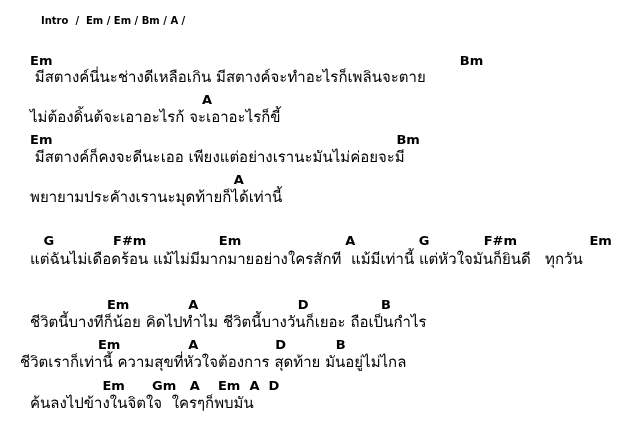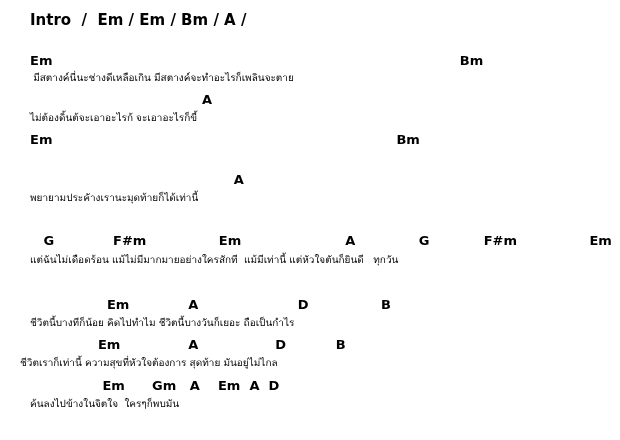--- a/index.html
+++ b/index.html
@@ -21,49 +21,51 @@
   }
   .line {
     position: absolute;
     white-space: pre;
     font-size: 13px;
     line-height: 15px;
     letter-spacing: 0;
   }
   .intro {
     font-weight: bold;
-    font-size: 15px;
+    font-size: 10px;
+    margin-left: 11px;
   }
   .chords {
     font-weight: bold;
     font-size: 13px;
     font-family: "DejaVu Sans", "Liberation Sans", sans-serif;
   }
   .lyrics {
-    font-size: 10px;
+    font-size: 15px;
     font-family: "DejaVu Sans", "Liberation Sans", sans-serif;
   }
 </style>
 </head>
 <body>
 
 <div class="sheet">
 
   <div class="line intro" style="left:30px; top:13px;">Intro  /  Em / Em / Bm / A /</div>
 
   <div class="line chords" style="left:30px; top:53px;">Em                                                                                          Bm</div>
   <div class="line lyrics" style="left:30px; top:70px;"> มีสตางค์นี่นะช่างดีเหลือเกิน มีสตางค์จะทำอะไรก็เพลินจะตาย</div>
   <div class="line chords" style="left:30px; top:92px;">                                      A</div>
   <div class="line lyrics" style="left:30px; top:110px;">ไม่ต้องดิ้นต้จะเอาอะไรก้ จะเอาอะไรก็ขี้</div>
   <div class="line chords" style="left:30px; top:132px;">Em                                                                            Bm</div>
+  <div class="line lyrics" style="left:30px; top:150px;"> มีสตางค์ก็คงจะดีนะเออ เพียงแต่อย่างเรานะมันไม่ค่อยจะมี</div>
   <div class="line chords" style="left:30px; top:172px;">                                             A</div>
   <div class="line lyrics" style="left:30px; top:190px;">พยายามประคัางเรานะมุดท้ายก็ได้เท่านี้</div>
 
   <div class="line chords" style="left:30px; top:233px;">   G             F#m                Em                       A              G            F#m                Em      A</div>
-  <div class="line lyrics" style="left:30px; top:252px;">แต่ฉันไม่เดือดร้อน แม้ไม่มีมากมายอย่างใครสักที  แม้มีเท่านี้ แต่หัวใจตันก็ยินดี   ทุกวัน</div>
+  <div class="line lyrics" style="left:30px; top:252px;">แต่ฉันไม่เดือดร้อน แม้ไม่มีมากมายอย่างใครสักที  แม้มีเท่านี้ แต่หัวใจมันก็ยินดี   ทุกวัน</div>
 
   <div class="line chords" style="left:30px; top:297px;">                 Em             A                      D                B</div>
   <div class="line lyrics" style="left:30px; top:315px;">ชีวิตนี้บางทีก็น้อย คิดไปทำไม ชีวิตนี้บางวันก็เยอะ ถือเป็นกำไร</div>
   <div class="line chords" style="left:30px; top:337px;">               Em               A                 D           B</div>
   <div class="line lyrics" style="left:20px; top:355px;">ชีวิตเราก็เท่านี้ ความสุขที่หัวใจต้องการ สุดท้าย มันอยู่ไม่ไกล</div>
   <div class="line chords" style="left:30px; top:378px;">                Em      Gm   A    Em  A  D</div>
   <div class="line lyrics" style="left:30px; top:396px;">ค้นลงไปข้างในจิตใจ  ใครๆก็พบมัน</div>
 
 </div>
 

